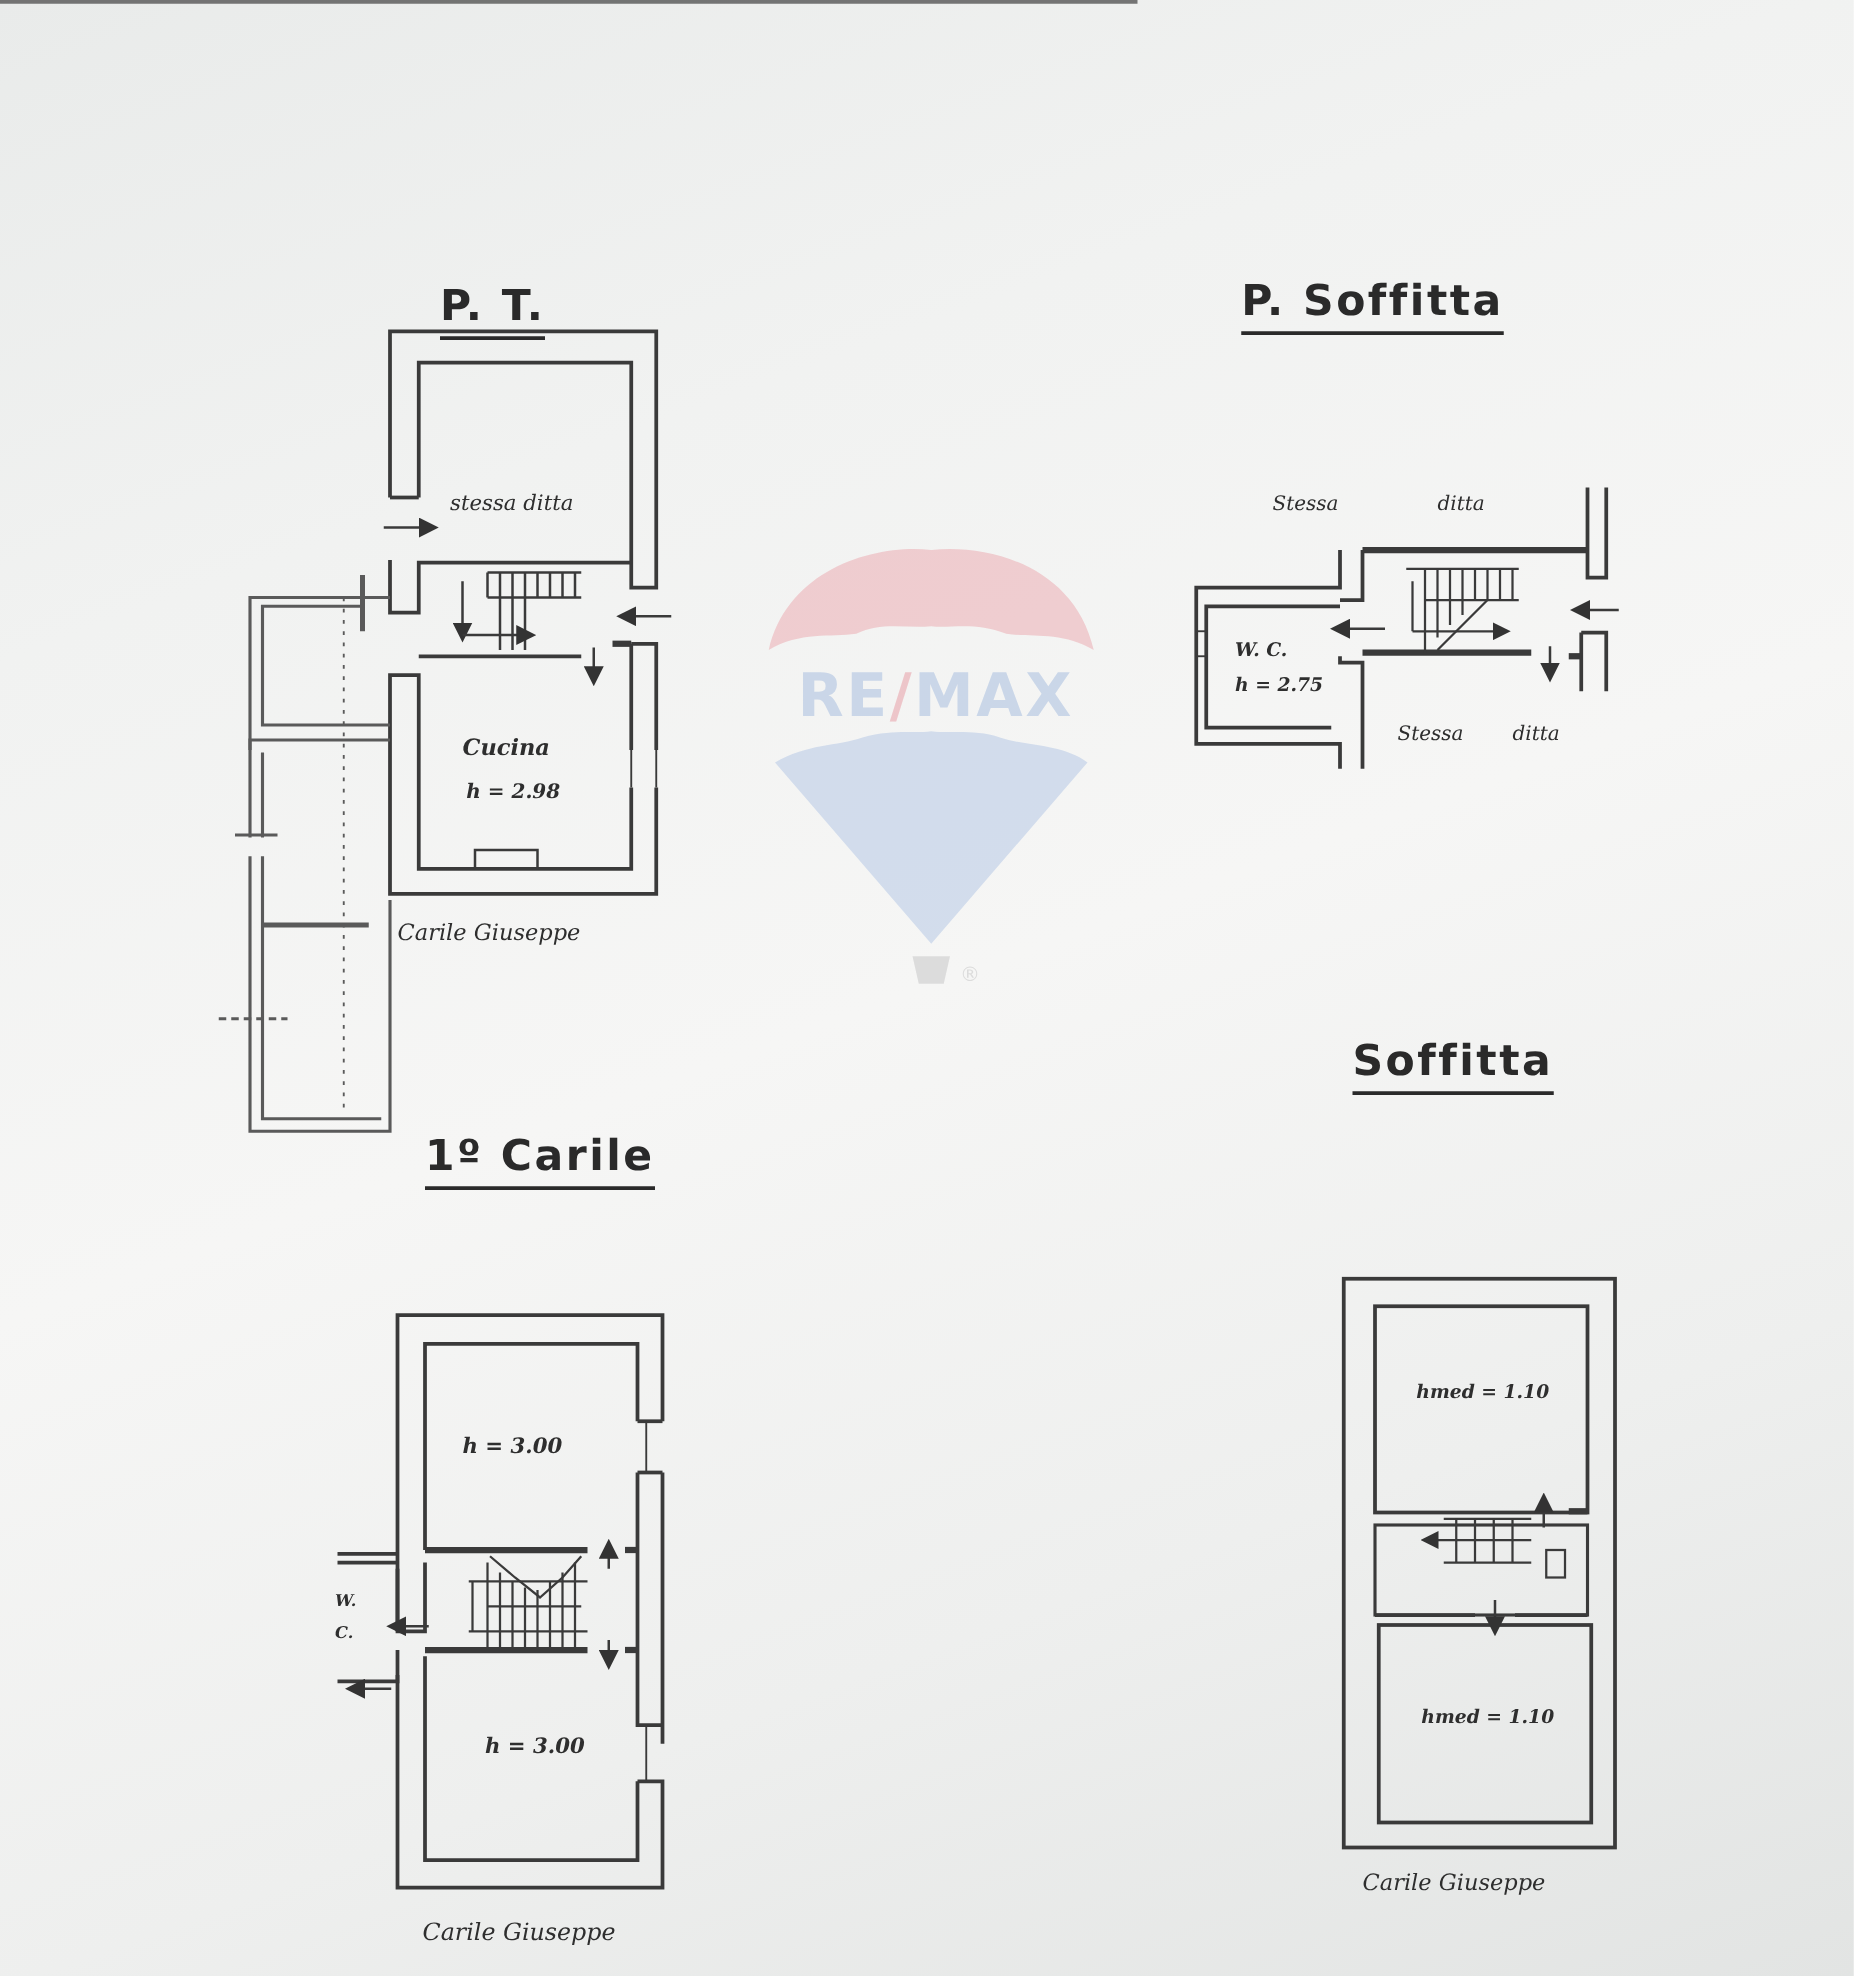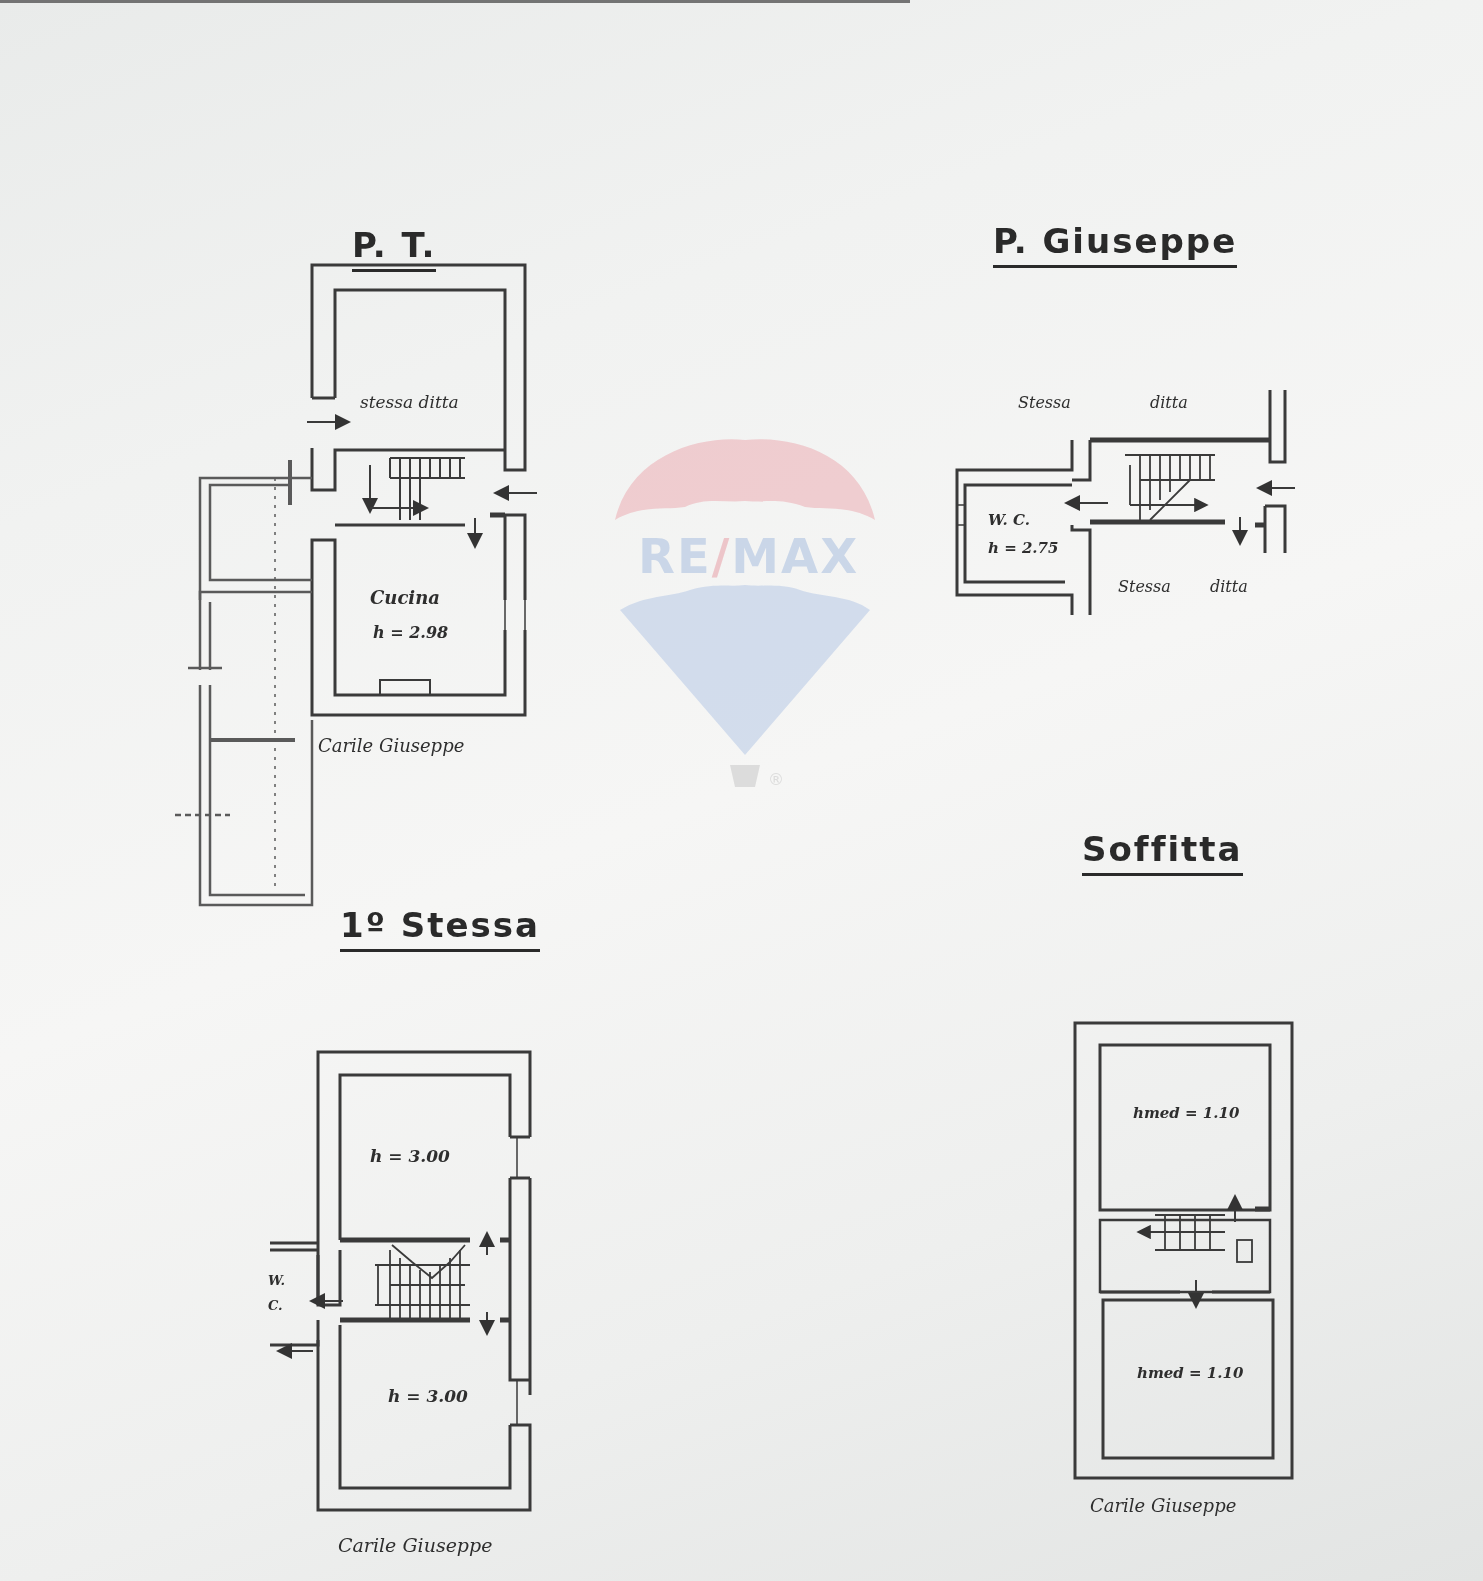--- a/index.html
+++ b/index.html
@@ -21,24 +21,24 @@
   </style>
 </head>
 <body>
 
 <div class="topline"></div>
 
 <div class="title" style="left:352px; top:228px;text-align:center;">
   <span>P. T.</span><span class="ul"></span>
 </div>
 <div class="title" style="left:993px; top:224px;">
-  <span>P. Giuseppe</span><span class="ul"></span>
+  <span>P. Soffitta</span><span class="ul"></span>
 </div>
 <div class="title" style="left:340px; top:908px;">
-  <span>1º Stessa</span><span class="ul"></span>
+  <span>1º Carile</span><span class="ul"></span>
 </div>
 <div class="title" style="left:1082px; top:832px;">
   <span>Soffitta</span><span class="ul"></span>
 </div>
 
 <svg class="plan" width="1483" height="1581" viewBox="0 0 1483 1581">
   <defs>
     <marker id="ah" markerWidth="8" markerHeight="8" refX="6" refY="4" orient="auto">
       <path d="M0,0 L8,4 L0,8 z" fill="#333"></path>
     </marker>

